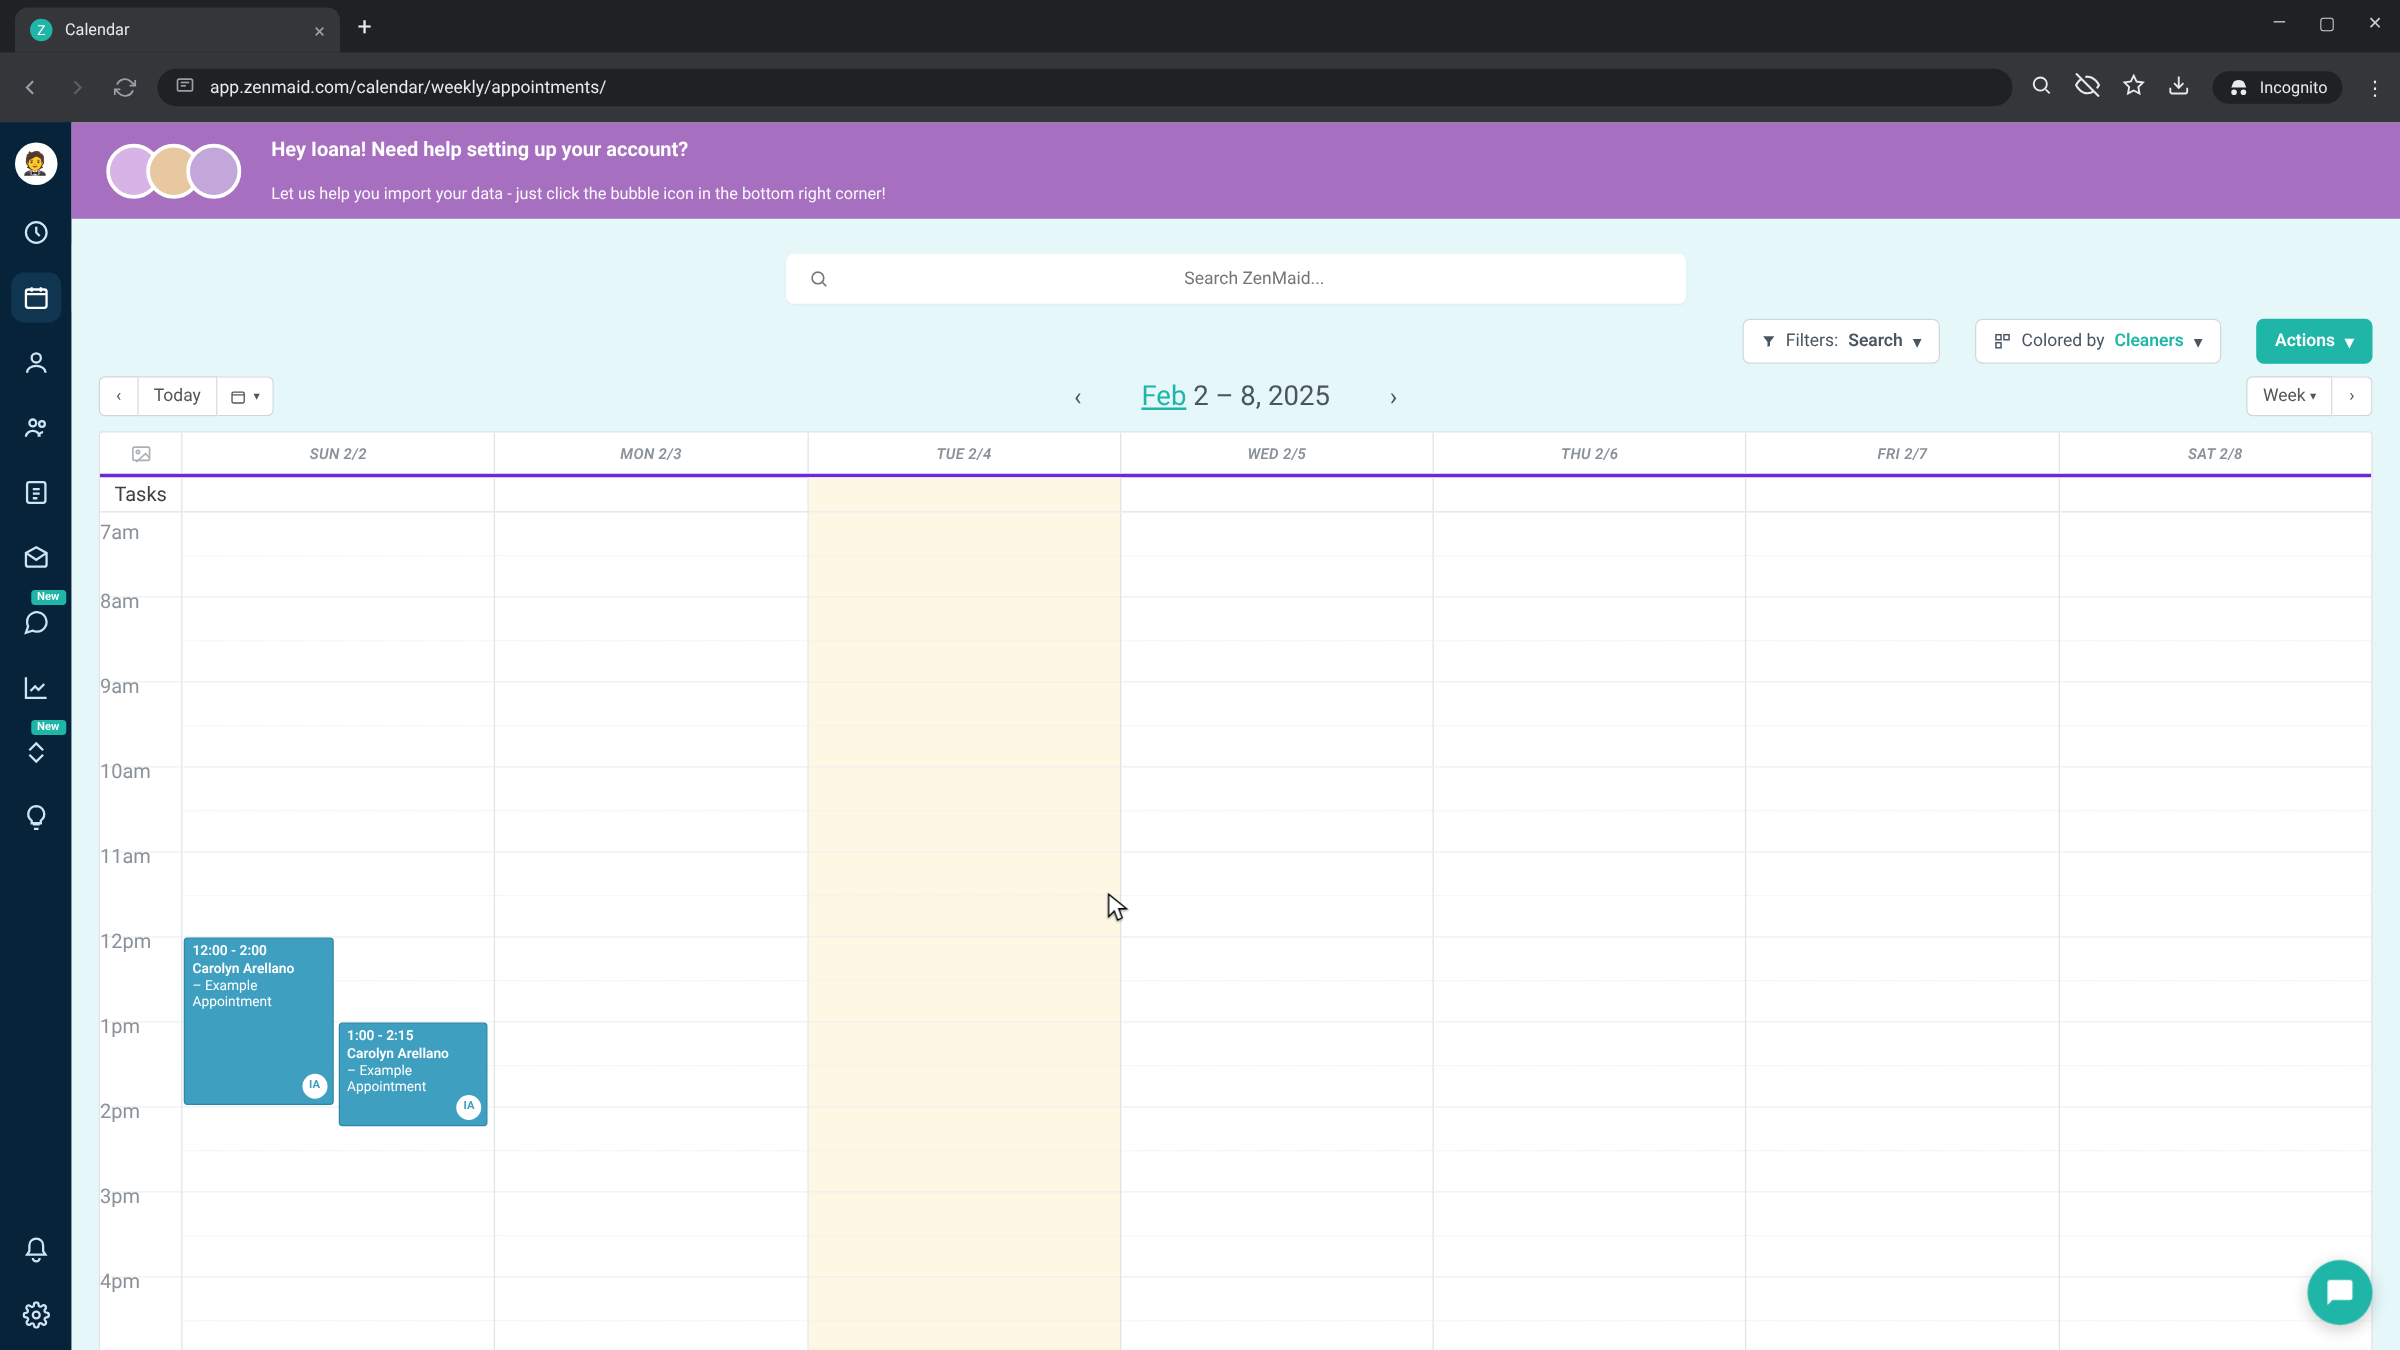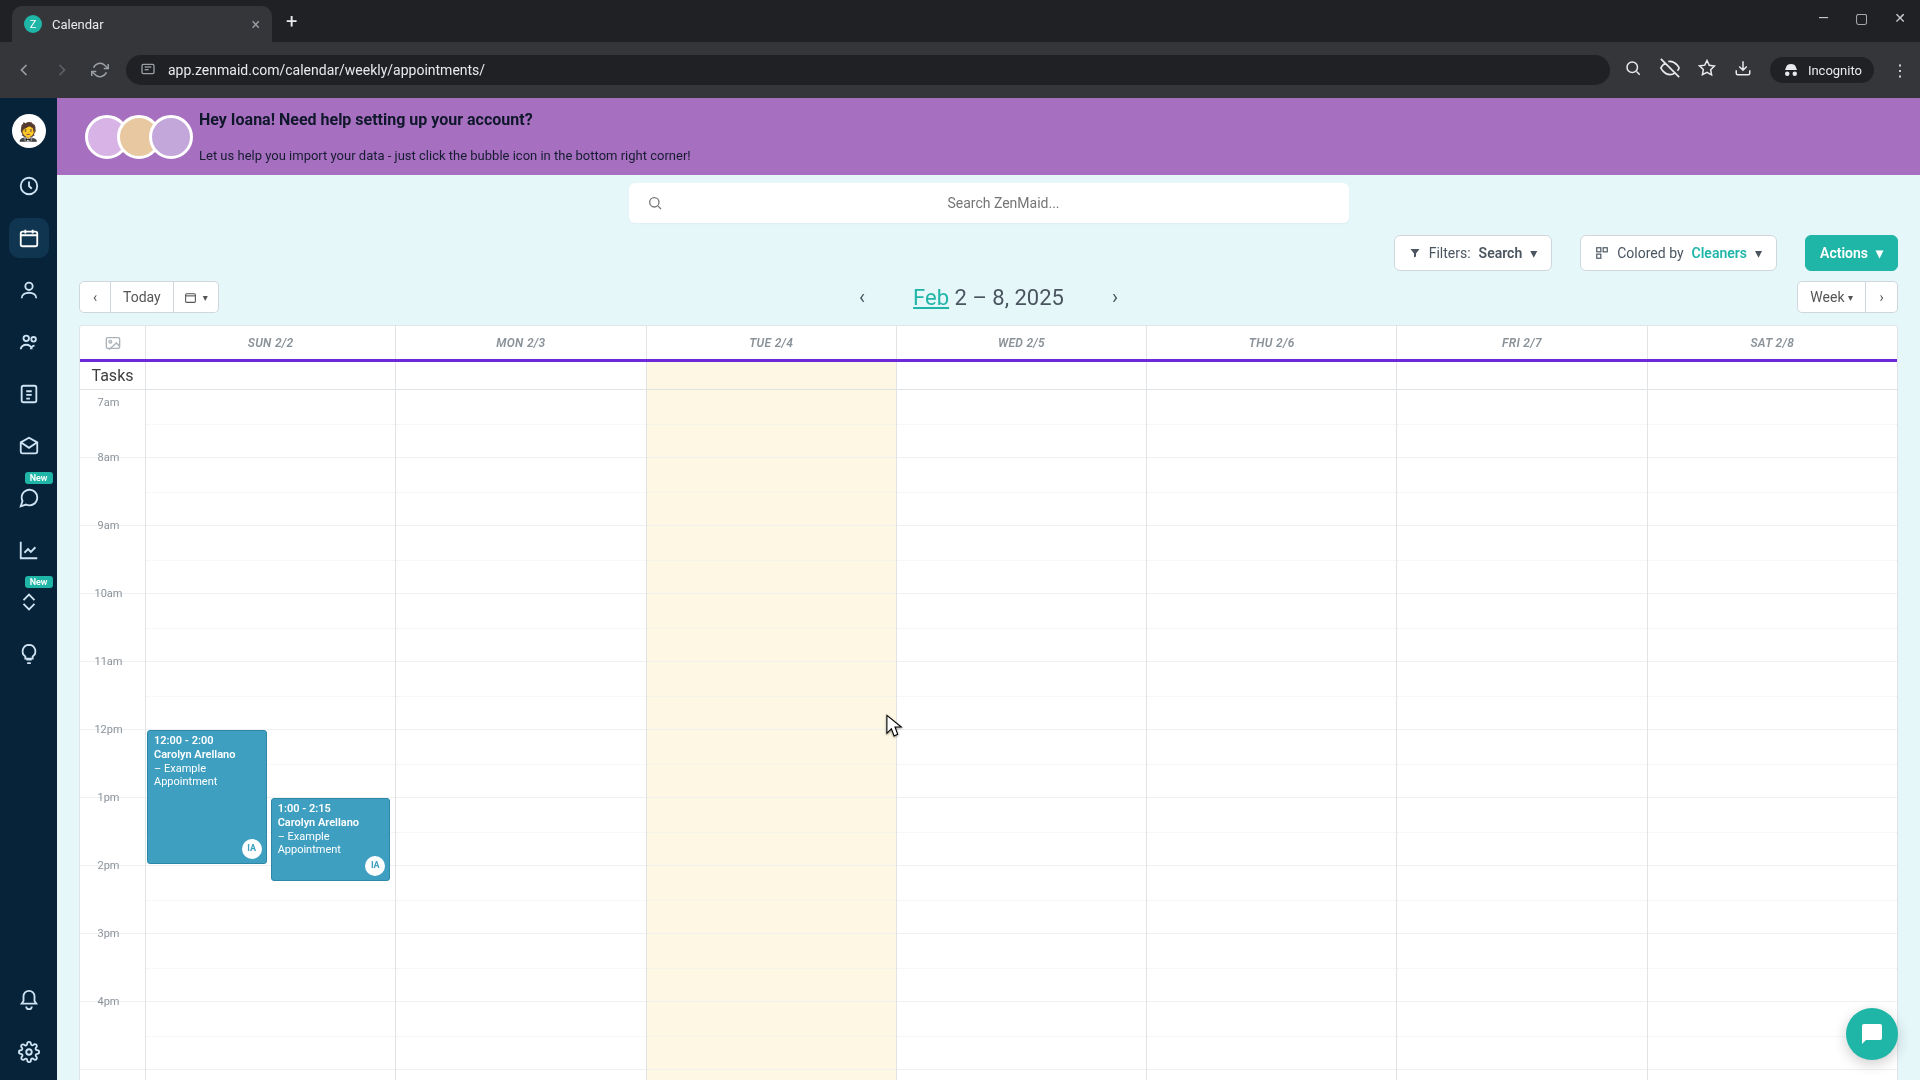--- a/index.html
+++ b/index.html
@@ -30,29 +30,29 @@
 .side-btn { width: 40px; height: 40px; border-radius: 10px; display: flex; align-items: center; justify-content: center; color: #cfe3f2; position: relative; }
 .side-btn.active { background: #103550; color: #fff; }
 .side-btn svg { width: 22px; height: 22px; }
 .new-badge { position:absolute; top:-6px; right:-4px; background:#1fb6a8; color:#fff; font-size:9px; padding:1px 5px; border-radius:3px; font-weight:600; }
 .sidebar-spacer { flex:1; }
 
 
 .main { flex: 1; display: flex; flex-direction: column; background: #e6f7fa; overflow:hidden; }
 
 
-.banner { background: #a66fc0; color: #0f172a; padding: 12px 28px; display: flex; align-items: center; gap: 6px; }
+.banner { background: #a66fc0; color: #ffffff; padding: 12px 28px; display: flex; align-items: center; gap: 24px; }
 .banner-avatars { display:flex; }
 .banner-avatars .av { width:44px; height:44px; border-radius:50%; border:3px solid #fff; margin-left:-12px; background:#d8b3e6; }
 .banner-avatars .av:first-child { margin-left:0; }
 .banner-text .title { font-weight:700; font-size:16px; }
 .banner-text .sub { font-size:13px; margin-top:19px; opacity:0.95; }
 
 
-.search-wrap { display:flex; justify-content:center; padding: 8px 0 6px; background:#e6f7fa; }
+.search-wrap { display:flex; justify-content:center; padding: 8px 0 6px; background:#e6f7fa;margin-top:20px; }
 .search-box { background:#fff; border-radius:6px; width:720px; height:40px; display:flex; align-items:center; padding:0 18px; color:#777; gap:14px; box-shadow:0 1px 2px rgba(0,0,0,0.04); }
 .search-box input { border:none; outline:none; flex:1; font-size:14px; text-align:center; color:#777; background:transparent; }
 
 
 .toolbar-right { display:flex; justify-content:flex-end; padding: 6px 22px 10px; gap:28px; }
 .pill { background:#fff; border:1px solid #d0d7dc; border-radius:6px; height:36px; padding:0 14px; display:flex; align-items:center; gap:8px; font-size:14px; color:#4a5560; cursor:pointer; }
 .pill .accent { color:#1fb6a8; font-weight:600; }
 .pill-green { background:#1fb6a8; color:#fff; border-color:#1fb6a8; font-weight:600; }
 
 
@@ -76,21 +76,21 @@
 .day-head { flex:1; border-right:1px solid #e0e4e7; display:flex; align-items:center; justify-content:center; font-size:12px; color:#8a9299; font-weight:600; letter-spacing:0.3px; }
 .day-head:last-child { border-right:none; }
 
 .tasks-row { display:flex; height:28px; border-bottom:1px solid #e0e4e7; background:#fff; }
 .tasks-row .time-col { font-size:16px; color:#404040; }
 .day-cell-task { flex:1; border-right:1px solid #e0e4e7; }
 .day-cell-task:last-child { border-right:none; }
 
 .grid-body { flex:1; display:flex; position:relative; overflow:hidden; }
 .time-gutter { width:66px; border-right:1px solid #e0e4e7; }
-.hour-label { height:68px; border-bottom:1px solid #eef0f2; text-align:center; padding-right:8px; font-size:11px; color:#8a9299; position:relative; }
+.hour-label { height:68px; border-bottom:1px solid #eef0f2; text-align:left; padding-right:8px; font-size:16px; color:#8a9299; position:relative; }
 .hour-label span { position:relative; top:-7px; }
 .hour-label:first-child span { top:6px; }
 .days-area { flex:1; display:flex; position:relative; }
 .day-col { flex:1; border-right:1px solid #e0e4e7; position:relative; }
 .day-col:last-child { border-right:none; }
 .day-col.today-col { background:#fdf7e3; }
 .hour-line { height:68px; border-bottom:1px solid #eef0f2; position:relative; }
 .hour-line::after { content:''; position:absolute; top:34px; left:0; right:0; border-bottom:1px dotted #eef0f2; }
 
 

